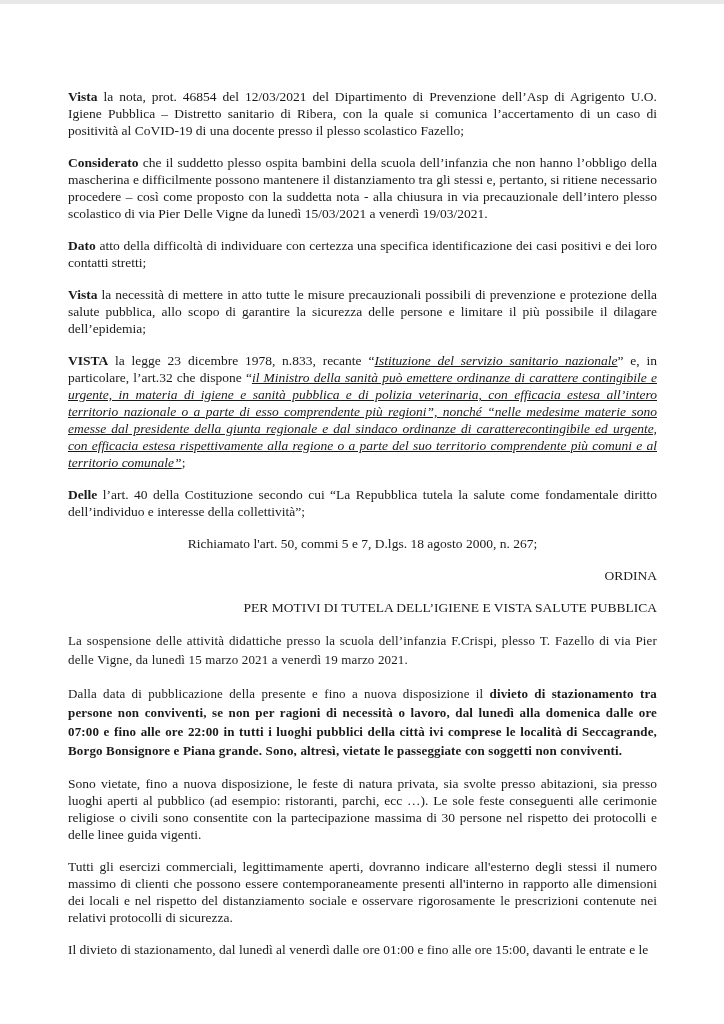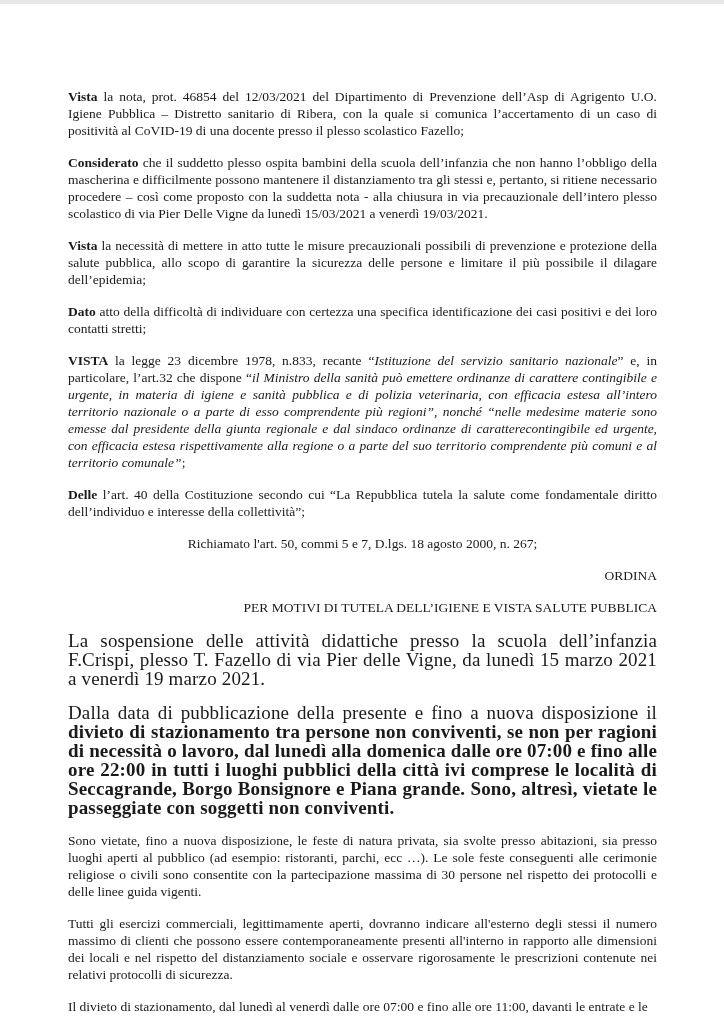--- a/index.html
+++ b/index.html
@@ -17,40 +17,40 @@
   .para {
     font-size: 13.5px;
     line-height: 17px;
     margin-bottom: 15px;
     text-align: justify;
     color: #1a1a1a;
   }
   .para.align-center { text-align: right; }
   .para.align-left { text-align: center; }
   .para.size-large {
-    font-size: 19px;
+    font-size: 13px;
     line-height: 19px;
     letter-spacing: 0.15px;
   }
   .run-bold { font-weight: bold; }
-  .run-italic { font-style: italic; }
+  .run-italic { font-style: italic; text-decoration: underline; }
 </style>
 </head>
 <body>
 
 <div class="page">
   <div>
       <p class="para align-justify size-body"><span class="run-bold">Vista</span><span> la nota, prot. 46854 del 12/03/2021 del Dipartimento di Prevenzione dell’Asp di Agrigento U.O. Igiene Pubblica – Distretto sanitario di Ribera, con la quale si comunica l’accertamento di un caso di positività al CoVID-19 di una docente presso il plesso scolastico Fazello;</span></p>
       <p class="para align-justify size-body"><span class="run-bold">Considerato</span><span> che il suddetto plesso ospita bambini della scuola dell’infanzia che non hanno l’obbligo della mascherina e difficilmente possono mantenere il distanziamento tra gli stessi e, pertanto, si ritiene necessario procedere – così come proposto con la suddetta nota - alla chiusura in via precauzionale dell’intero plesso scolastico di via Pier Delle Vigne da lunedì 15/03/2021 a venerdì 19/03/2021.</span></p>
+      <p class="para align-justify size-body"><span class="run-bold">Dato</span><span> atto della difficoltà di individuare con certezza una specifica identificazione dei casi positivi e dei loro contatti stretti;</span></p>
       <p class="para align-justify size-body"><span class="run-bold">Vista</span><span> la necessità di mettere in atto tutte le misure precauzionali possibili di prevenzione e protezione della salute pubblica, allo scopo di garantire la sicurezza delle persone e limitare il più possibile il dilagare dell’epidemia;</span></p>
-      <p class="para align-justify size-body"><span class="run-bold">Dato</span><span> atto della difficoltà di individuare con certezza una specifica identificazione dei casi positivi e dei loro contatti stretti;</span></p>
       <p class="para align-justify size-body"><span class="run-bold">VISTA</span><span> la legge 23 dicembre 1978, n.833, recante “</span><span class="run-italic">Istituzione del servizio sanitario nazionale</span><span>” e, in particolare, l’art.32 che dispone “</span><span class="run-italic">il Ministro della sanità può emettere ordinanze di carattere contingibile e urgente, in materia di igiene e sanità pubblica e di polizia veterinaria, con efficacia estesa all’intero territorio nazionale o a parte di esso comprendente più regioni”, nonché “nelle medesime materie sono emesse dal presidente della giunta regionale e dal sindaco ordinanze di caratterecontingibile ed urgente, con efficacia estesa rispettivamente alla regione o a parte del suo territorio comprendente più comuni e al territorio comunale”</span><span>;</span></p>
       <p class="para align-justify size-body"><span class="run-bold">Delle</span><span> l’art. 40 della Costituzione secondo cui “La Repubblica tutela la salute come fondamentale diritto dell’individuo e interesse della collettività”;</span></p>
       <p class="para align-left size-body"><span>Richiamato l'art. 50, commi 5 e 7, D.lgs. 18 agosto 2000, n. 267;</span></p>
       <p class="para align-center size-body"><span>ORDINA</span></p>
       <p class="para align-center size-body"><span>PER MOTIVI DI TUTELA DELL’IGIENE E VISTA SALUTE PUBBLICA</span></p>
       <p class="para align-justify size-large"><span>La sospensione delle attività didattiche presso la scuola dell’infanzia F.Crispi, plesso T. Fazello di via Pier delle Vigne, da lunedì 15 marzo 2021 a venerdì 19 marzo 2021.</span></p>
       <p class="para align-justify size-large"><span>Dalla data di pubblicazione della presente e fino a nuova disposizione il </span><span class="run-bold">divieto di stazionamento tra persone non conviventi, se non per ragioni di necessità o lavoro, dal lunedì alla domenica dalle ore 07:00 e fino alle ore 22:00 in tutti i luoghi pubblici della città ivi comprese le località di Seccagrande, Borgo Bonsignore e Piana grande. Sono, altresì, vietate le passeggiate con soggetti non conviventi.</span></p>
       <p class="para align-justify size-body"><span>Sono vietate, fino a nuova disposizione, le feste di natura privata, sia svolte presso abitazioni, sia presso luoghi aperti al pubblico (ad esempio: ristoranti, parchi, ecc …). Le sole feste conseguenti alle cerimonie religiose o civili sono consentite con la partecipazione massima di 30 persone nel rispetto dei protocolli e delle linee guida vigenti.</span></p>
       <p class="para align-justify size-body"><span>Tutti gli esercizi commerciali, legittimamente aperti, dovranno indicare all'esterno degli stessi il numero massimo di clienti che possono essere contemporaneamente presenti all'interno in rapporto alle dimensioni dei locali e nel rispetto del distanziamento sociale e osservare rigorosamente le prescrizioni contenute nei relativi protocolli di sicurezza.</span></p>
-      <p class="para align-justify size-body"><span>Il divieto di stazionamento, dal lunedì al venerdì dalle ore 07:00 e fino alle ore 11:00, davanti le entrate e le</span></p>
+      <p class="para align-justify size-body"><span>Il divieto di stazionamento, dal lunedì al venerdì dalle ore 01:00 e fino alle ore 15:00, davanti le entrate e le</span></p>
     </div>
 </div>
 
 </body></html>

